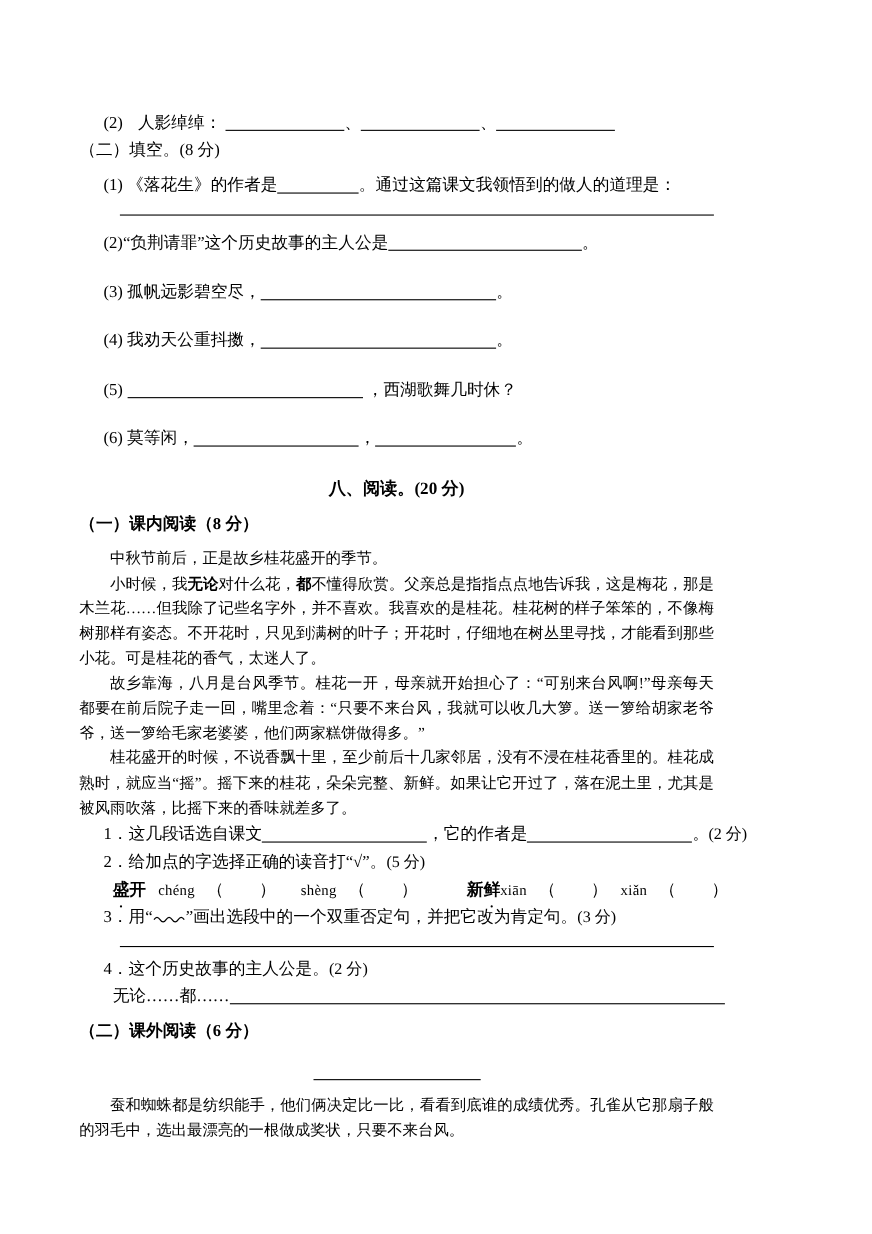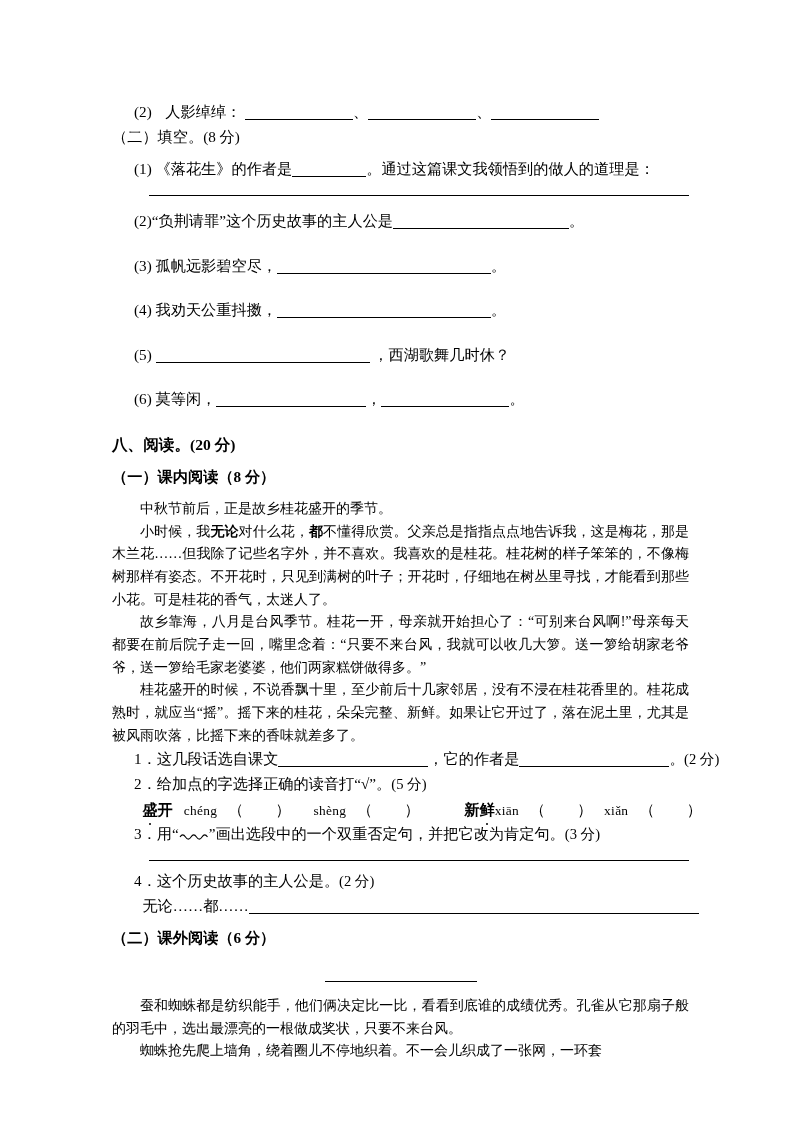--- a/index.html
+++ b/index.html
@@ -12,21 +12,21 @@
     height: 1122px;
     font-family: "Liberation Serif", "DejaVu Serif", serif;
     color: #000000;
     overflow: hidden;
   }
   .page {
     position: relative;
     width: 793px;
     height: 1122px;
     box-sizing: border-box;
-    padding: 100px 108px 0 112px;
+    padding: 100px 108px 0 72px;
   }
   .sheet {
     width: 577px;
   }
 
   
   .line {
     font-size: 15.2px;
     line-height: 1.62;
     white-space: nowrap;
@@ -38,20 +38,21 @@
     text-justify: inter-ideograph;
   }
   .indent2 { text-indent: 2em; }
   .pad-l1 { padding-left: 1.45em; }
   .pad-l2 { padding-left: 2.0em; }
 
   .sec-head {
     font-size: 15.6px;
     line-height: 1.62;
     font-weight: 600;
+    text-align: center;
   }
   .sub-head {
     font-size: 15.2px;
     line-height: 1.62;
     font-weight: 600;
   }
 
   .gap-s { height: 8px; }
   .gap-m { height: 13px; }
   .gap-l { height: 20px; }
@@ -237,16 +238,15 @@
   <div class="gap-xl"></div>
 
   <div>
     <span></span>
     <div class="rule-title"></div>
   </div>
 
   <div class="gap-m"></div>
 
   <div class="para indent2">蚕和蜘蛛都是纺织能手，他们俩决定比一比，看看到底谁的成绩优秀。孔雀从它那扇子般的羽毛中，选出最漂亮的一根做成奖状，只要不来台风。</div>
-  <div class="para indent2">蜘蛛抢先爬上墙角，绕着圈儿不停地织着。不一会儿织成了一张网，一环套</div>
 
 </div>
 </div>
 
 </body></html>

